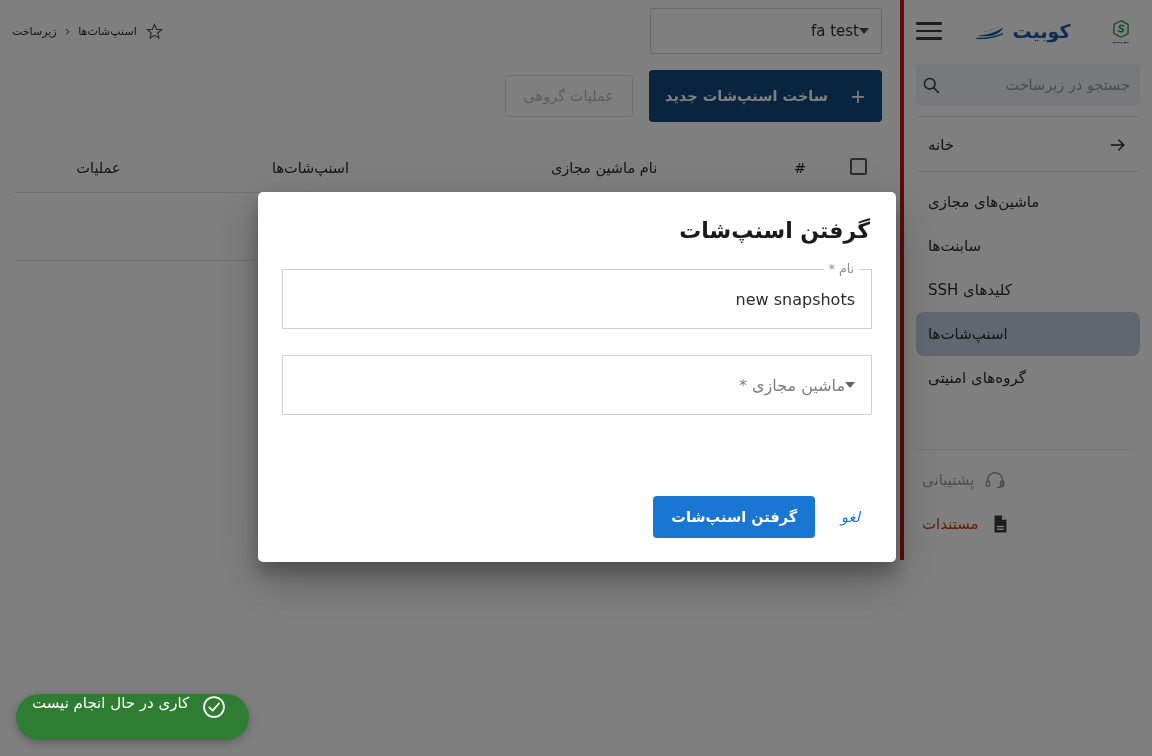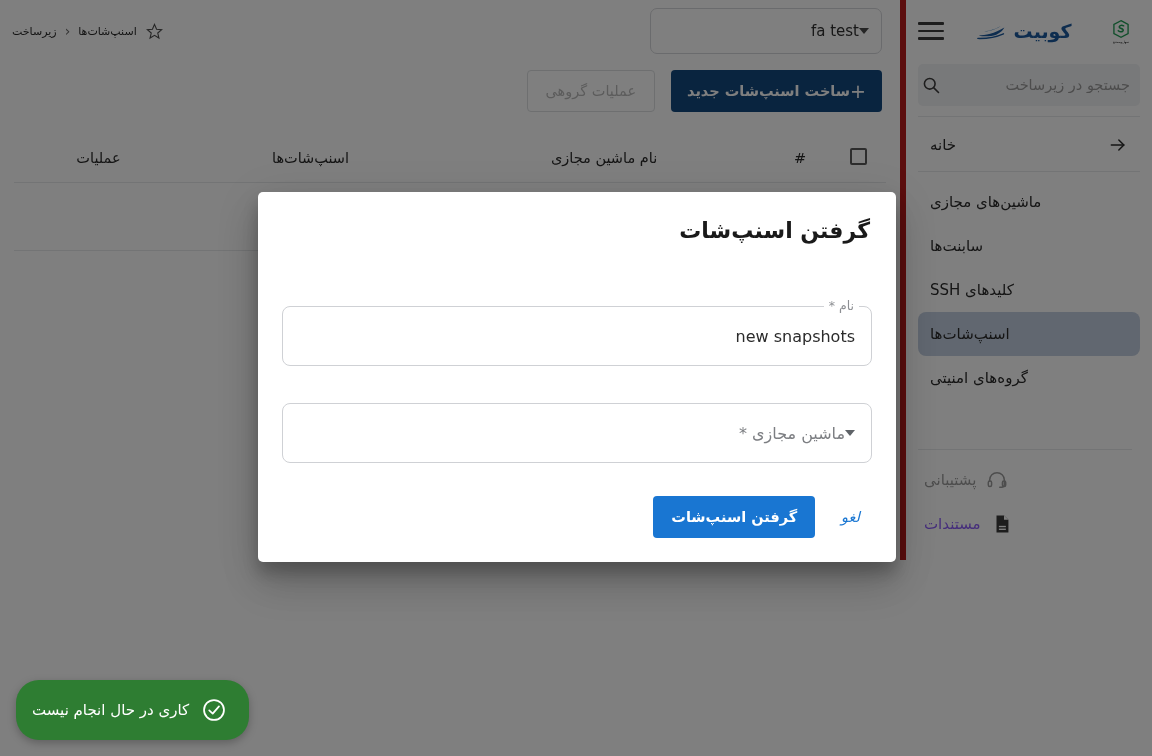--- a/index.html
+++ b/index.html
@@ -20,21 +20,21 @@
     position: absolute; inset: 0;
     background: rgba(0,0,0,0.5);
     z-index: 50;
   }
 
   
   .sidebar {
     position: absolute; top: 0; right: 0;
     width: 252px; height: 560px;
     background: #ffffff;
-    border-left: 6px solid #b91c1c;
+    border-left: 4px solid #b91c1c;
     display: flex; flex-direction: column;
     z-index: 10;
   }
   .side-header {
     height: 62px; flex: 0 0 62px;
     display: flex; align-items: center;
     padding: 0 14px 0 12px;
     gap: 10px;
   }
   .hamburger {
@@ -89,56 +89,56 @@
   .nav-item .label { white-space: nowrap; }
   .nav-item.active { background: #c3cfe0; }
   .nav-item.home { justify-content: space-between; }
   .nav-item .arrow { width: 20px; height: 20px; flex: 0 0 20px; }
 
   .nav-spacer { flex: 1 1 auto; }
   .side-bottom { padding: 0 20px 14px 12px; }
   .side-bottom .side-divider { margin: 0 0 8px 0; }
   .bottom-item {
     height: 44px; display: flex; align-items: center; gap: 10px;
-    padding: 0 6px; font-size: 15px; color: #8b5cf6; cursor: pointer;
+    padding: 0 6px; font-size: 15px; color: #c2410c; cursor: pointer;
     flex-direction: row-reverse; justify-content: flex-start;
   }
   .bottom-item.muted { color: #9b9b9b; }
   .bottom-item .bicon { width: 22px; height: 22px; flex: 0 0 22px; }
 
   
   .main {
     position: absolute; top: 0; right: 252px; left: 0; bottom: 0;
     background: #ffffff;
     padding: 0;
   }
   .topbar {
     height: 62px; display: flex; align-items: center;
     padding: 0 18px 0 12px;
     justify-content: space-between;
   }
   .tenant-select {
     width: 232px; height: 46px;
-    border: 1px solid #d4d6da; border-radius: 7px;
+    border: 1px solid #d4d6da; border-radius: 2px;
     display: flex; align-items: center; justify-content: space-between;
     padding: 0 12px; cursor: pointer; background: #fff;
   }
   .tenant-select .val { font-size: 15px; color: #303030; flex:1; text-align:right; }
   .caret { width: 0; height: 0; border-left: 5.5px solid transparent; border-right: 5.5px solid transparent; border-top: 6px solid #4a4a4a; }
 
   .breadcrumb { display: flex; align-items: center; gap: 8px; flex-direction: row-reverse; }
   .crumb { font-size: 11px; color: #2b2b2b; cursor: pointer; }
   .crumb-sep { font-size: 14px; color: #6b6b6b; }
   .star { width: 19px; height: 19px; cursor: pointer; }
 
   .actions { display: flex; align-items: center; gap: 16px; padding: 8px 18px 0 18px; }
   .btn-primary-dark {
     background: #13487e; color: #fff; border: none; border-radius: 4px;
-    height: 42px; padding: 0 16px; font-family: inherit; font-size: 14.5px; font-weight: 700;
-    display: flex; align-items: center; gap: 0; cursor: pointer; flex-direction: row-reverse;
+    height: 52px; padding: 0 16px; font-family: inherit; font-size: 14.5px; font-weight: 700;
+    display: flex; align-items: center; gap: 22px; cursor: pointer; flex-direction: row-reverse;
   }
   .btn-primary-dark .plus { font-size: 19px; font-weight: 400; line-height: 1; }
   .btn-outline-disabled {
     background: #fff; color: #b9b9b9; border: 1px solid #dcdee1; border-radius: 4px;
     height: 42px; padding: 0 18px; font-family: inherit; font-size: 14.5px;
     cursor: default;
   }
 
   .table-wrap { margin: 22px 14px 0 14px; }
   table { width: 100%; border-collapse: collapse; }
@@ -152,22 +152,22 @@
   td { height: 68px; border-bottom: 1px solid #e6e8eb; }
   .hcb {
     width: 17px; height: 17px; border: 2px solid #5a5a5a; border-radius: 2px;
     display: inline-block; cursor: pointer; background: #fff;
   }
 
   
   .toast {
     position: absolute; left: 16px; bottom: 16px;
     background: #2e7d32; color: #ffffff;
-    height: 60px; border-radius: 23px;
-    display: flex; align-items: center; gap: 12px;
+    height: 46px; border-radius: 23px;
+    display: flex; align-items: flex-start; gap: 12px;
     padding: 0 22px 0 16px;
     font-size: 15px;
     flex-direction: row-reverse;
     z-index: 60;
     box-shadow: 0 3px 8px rgba(0,0,0,.25);
   }
   .toast .tick { width: 26px; height: 26px; flex: 0 0 26px; }
 
   
   .modal {
@@ -181,25 +181,24 @@
     display: flex; flex-direction: column;
   }
   .modal-title {
     font-size: 22px; font-weight: 700; color: #1a1a1a;
     padding: 26px 2px 0 2px; text-align: right;
   }
   .modal-body { padding-top: 26px; }
 
   .field {
     position: relative;
-    border: 1px solid #cfd1d5; border-radius: 8px;
+    border: 1px solid #cfd1d5; border-radius: 0;
     height: 60px; margin-bottom: 26px;
     display: flex; align-items: center;
     padding: 0 16px;
-    margin-top: 37px;
   }
   .field .flabel {
     position: absolute; top: -9px; right: 12px;
     background: #fff; padding: 0 5px;
     font-size: 12.5px; color: #8d8f93;
     white-space: nowrap;
   }
   .field input {
     border: none; outline: none; width: 100%;
     font-family: inherit; font-size: 16px; color: #2b2b2b;

